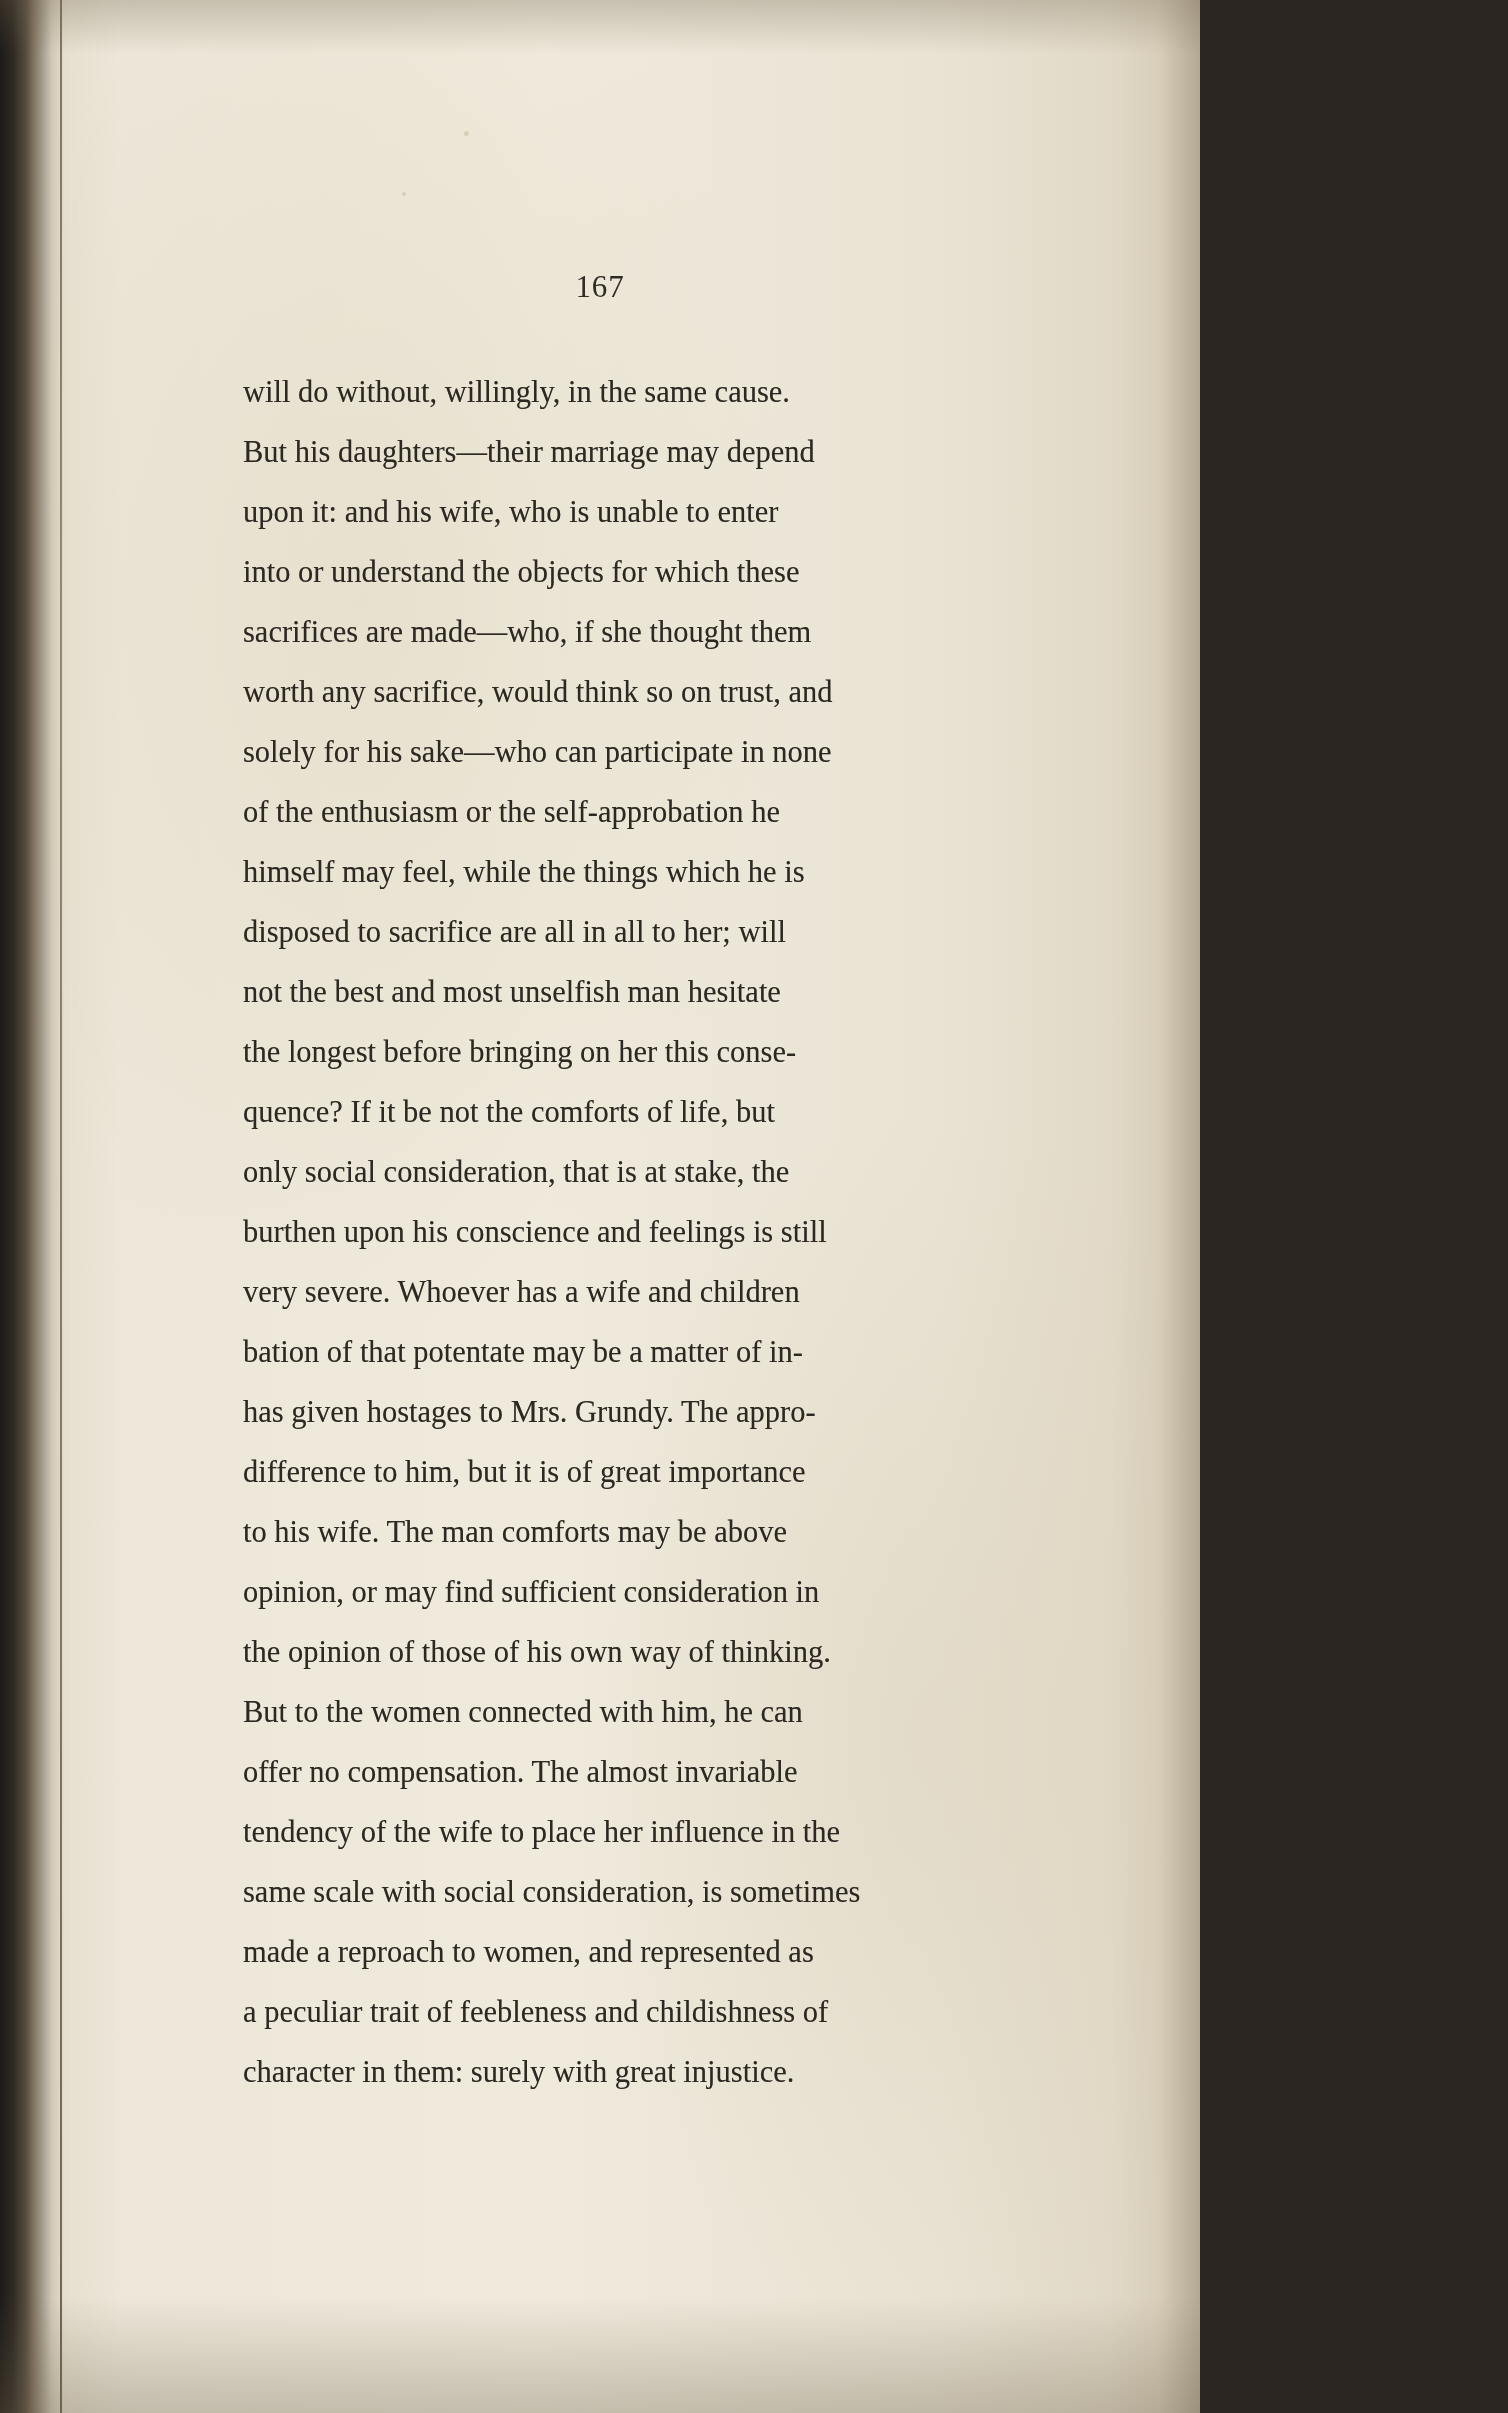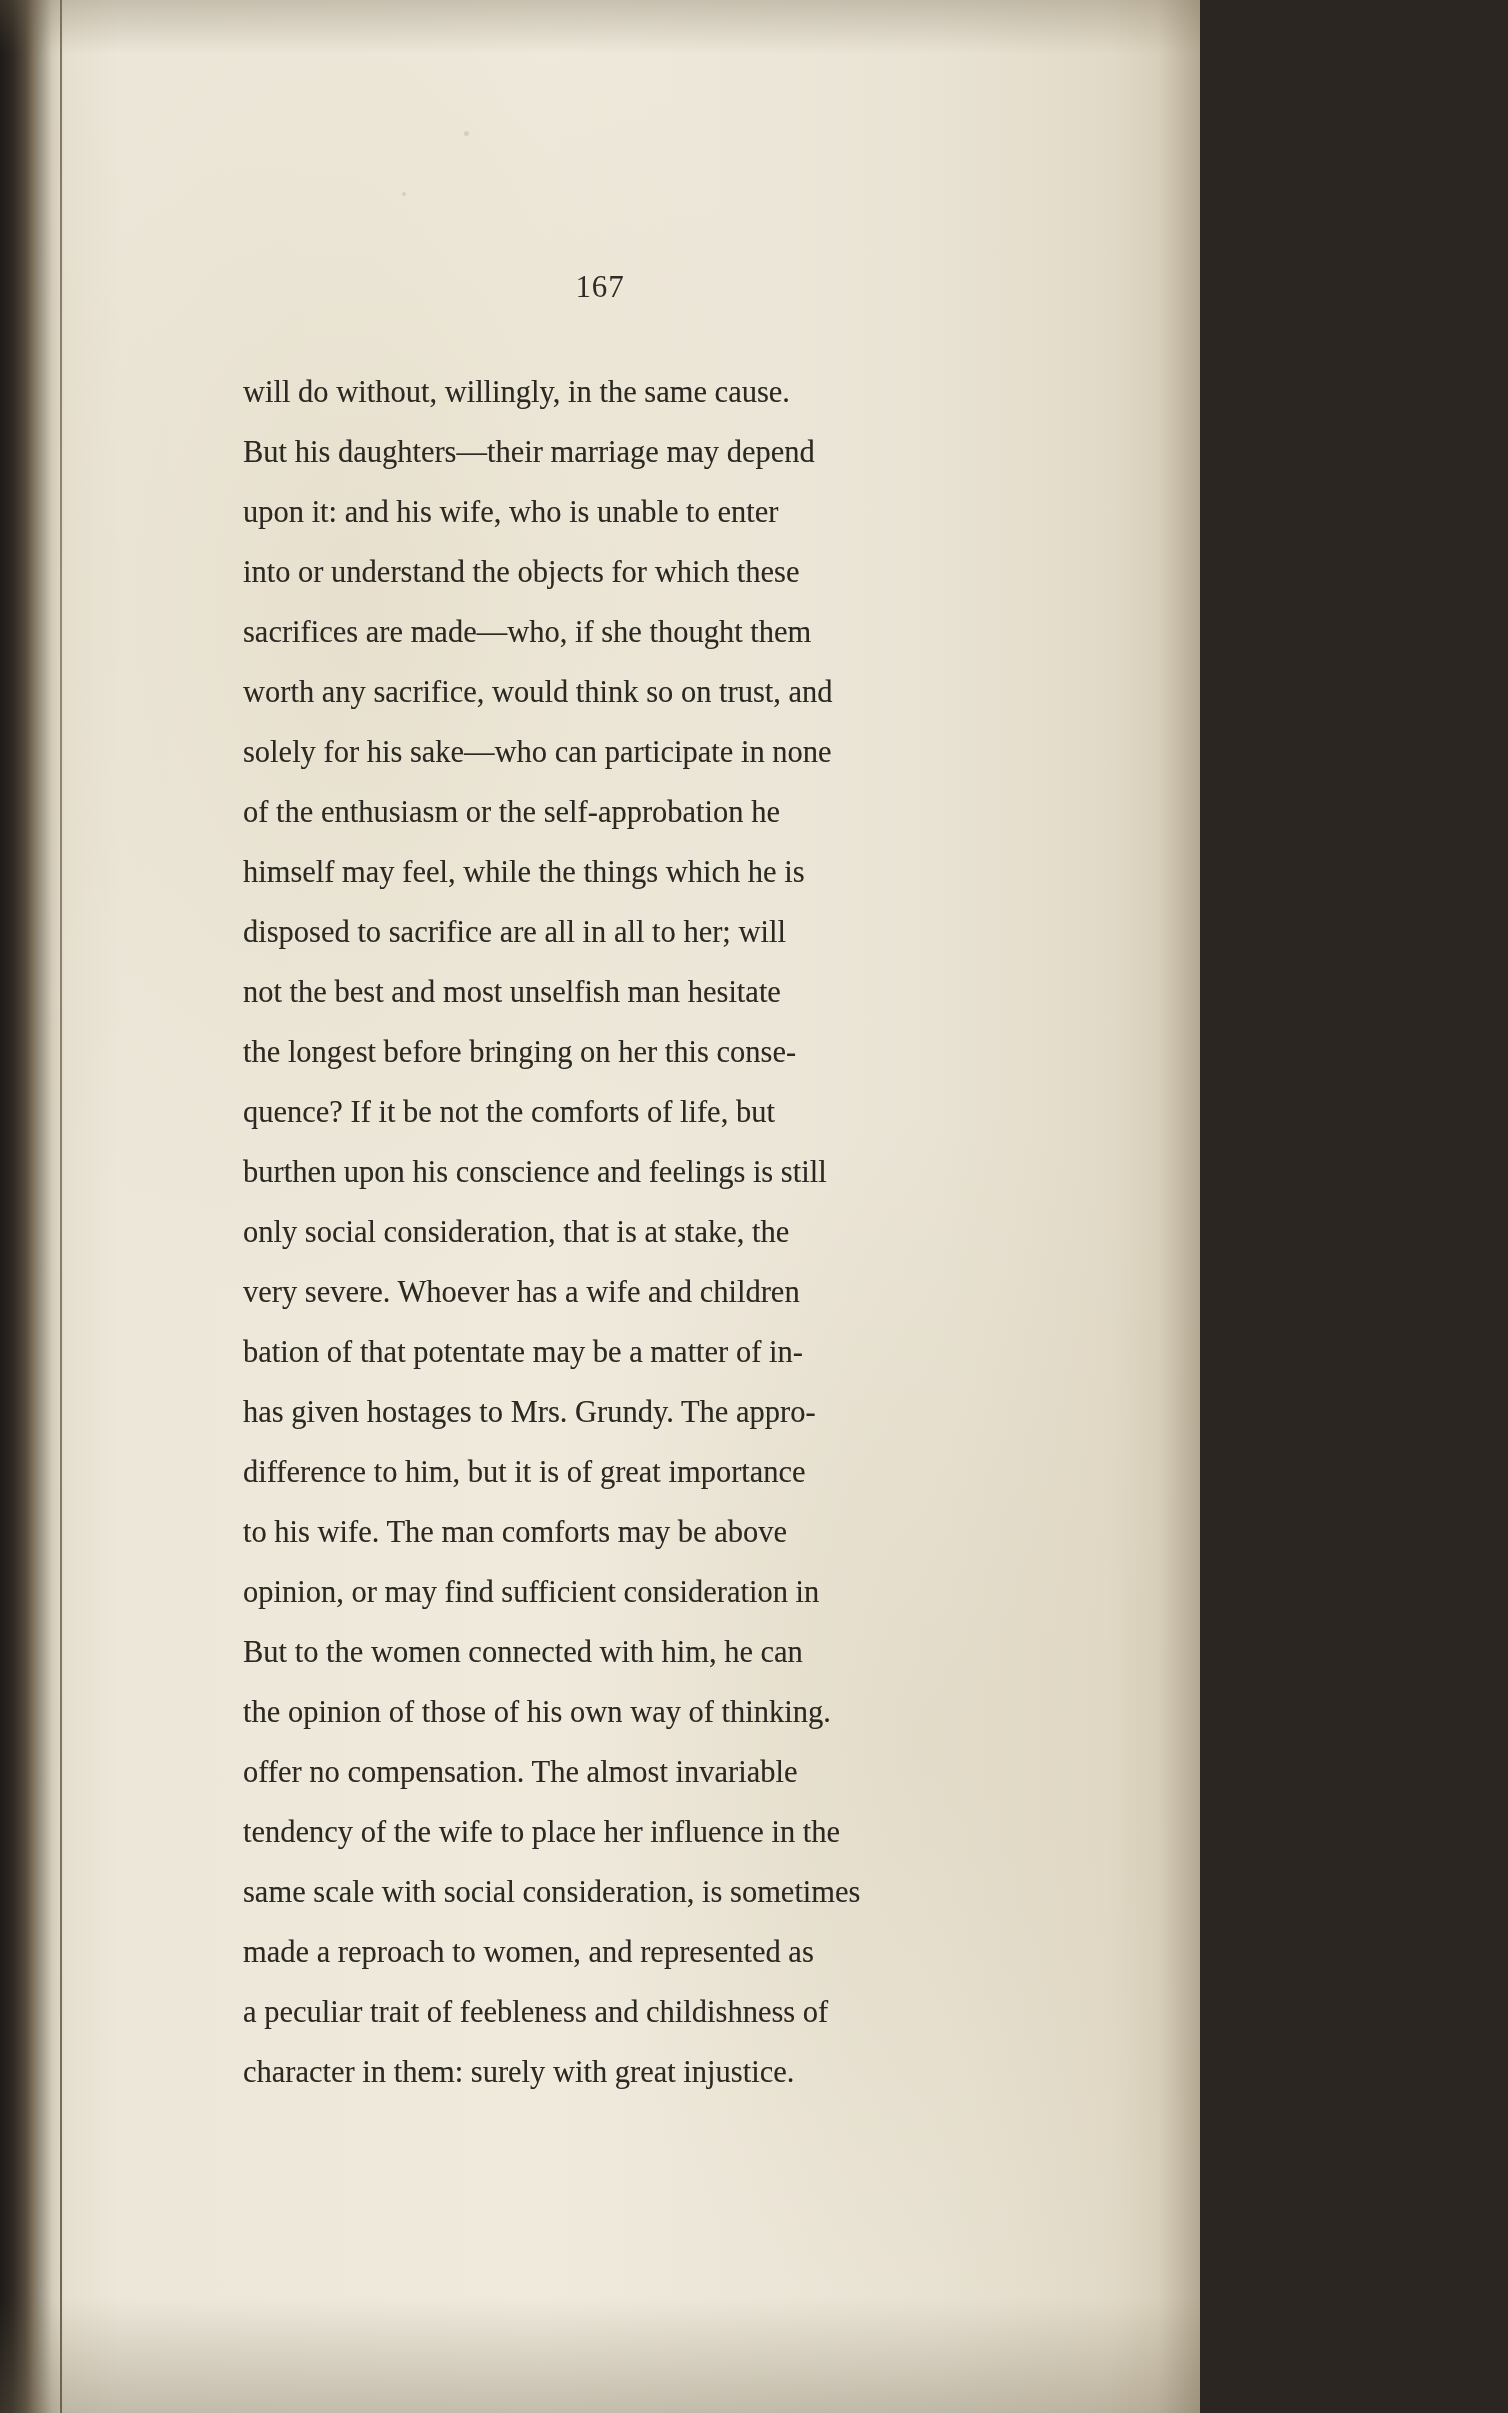--- a/index.html
+++ b/index.html
@@ -148,30 +148,30 @@
     <div class="line">into or understand the objects for which these</div>
     <div class="line">sacrifices are made—who, if she thought them</div>
     <div class="line">worth any sacrifice, would think so on trust, and</div>
     <div class="line">solely for his sake—who can participate in none</div>
     <div class="line">of the enthusiasm or the self-approbation he</div>
     <div class="line">himself may feel, while the things which he is</div>
     <div class="line">disposed to sacrifice are all in all to her; will</div>
     <div class="line">not the best and most unselfish man hesitate</div>
     <div class="line">the longest before bringing on her this conse-</div>
     <div class="line">quence? If it be not the comforts of life, but</div>
+    <div class="line">only social consideration, that is at stake, the</div>
     <div class="line">burthen upon his conscience and feelings is still</div>
-    <div class="line">only social consideration, that is at stake, the</div>
     <div class="line">very severe. Whoever has a wife and children</div>
     <div class="line">bation of that potentate may be a matter of in-</div>
     <div class="line">has given hostages to Mrs. Grundy. The appro-</div>
     <div class="line">difference to him, but it is of great importance</div>
     <div class="line">to his wife. The man comforts may be above</div>
     <div class="line">opinion, or may find sufficient consideration in</div>
+    <div class="line">the opinion of those of his own way of thinking.</div>
     <div class="line">But to the women connected with him, he can</div>
-    <div class="line">the opinion of those of his own way of thinking.</div>
     <div class="line">offer no compensation. The almost invariable</div>
     <div class="line">tendency of the wife to place her influence in the</div>
     <div class="line">same scale with social consideration, is sometimes</div>
     <div class="line">made a reproach to women, and represented as</div>
     <div class="line">a peculiar trait of feebleness and childishness of</div>
     <div class="line last">character in them: surely with great injustice.</div>
   </div>
 
 </div>
 

